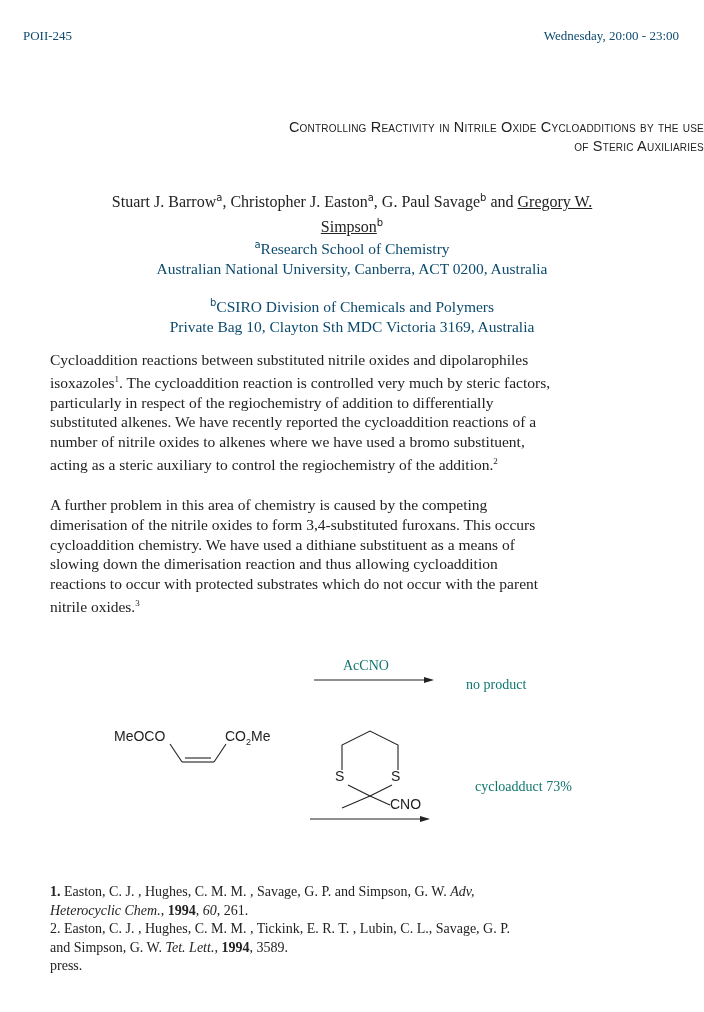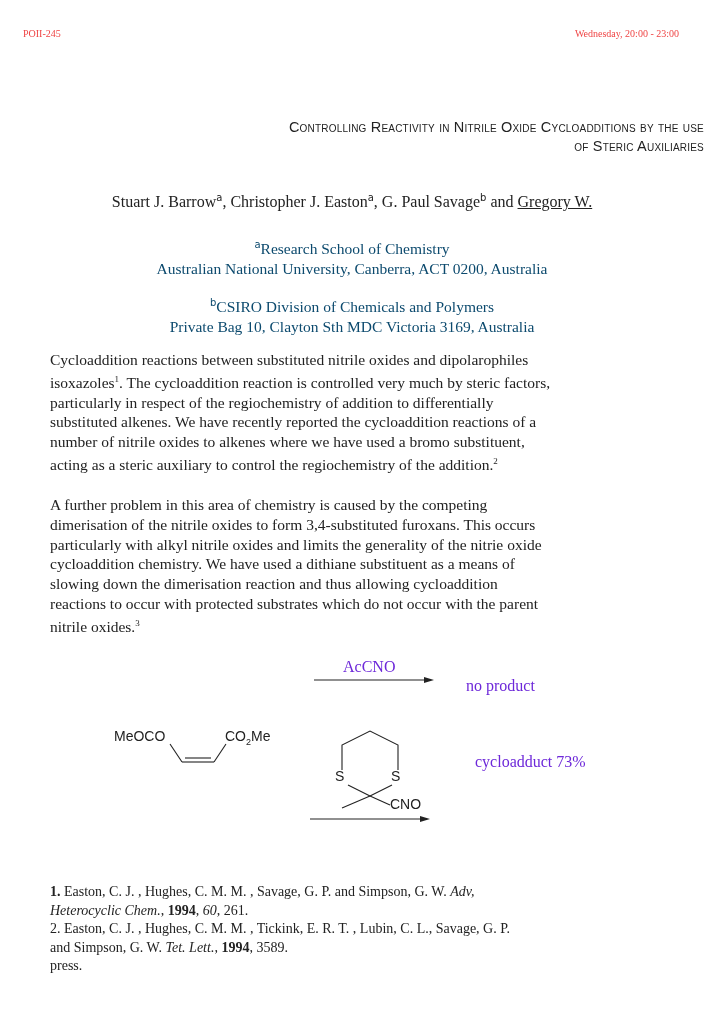--- a/index.html
+++ b/index.html
@@ -1,54 +1,57 @@
 <!DOCTYPE html>
 <html><head>
 <meta charset="utf-8">
 <style>
   html, body { margin: 0; padding: 0; }
   body {
     width: 704px; height: 1012px; background: #ffffff; position: relative; overflow: hidden;
     font-family: "DejaVu Serif", "Liberation Serif", serif; color: #222;
   }
   .abs { position: absolute; }
-  .hdr { top: 28px; font-size: 10px; color: #ef4444; font-family: "Liberation Serif", serif; }
+  .hdr { top: 28px; font-size: 13px; color: #0c4a6e; font-family: "Liberation Serif", serif; }
   #hdr-left { left: 23px; }
   #hdr-right { right: 25px; margin-left: 37px; }
   .title {
     left: 0; width: 704px; text-align: right; font-family: Liberation Sans, sans-serif;
     font-variant: small-caps; font-size: 14.5px; letter-spacing: 0.2px; line-height: 19px; color: #222;
   }
   .authors { left: 0; width: 704px; text-align: center; font-family: "Liberation Serif", serif; font-size: 16px; line-height: 21px; color: #222; }
   .authors sup, .aff sup { font-size: 10px; vertical-align: 6px; font-family: "DejaVu Sans", sans-serif; }
   .u { text-decoration: underline; }
   .aff { left: 0; width: 704px; text-align: center; font-family: "Liberation Serif", serif; font-size: 15.5px; line-height: 20px; color: #0c4a6e; }
   .para { left: 50px; width: 600px; font-family: "Liberation Serif", serif; font-size: 15.5px; line-height: 19.8px; color: #222; }
   .para sup { font-size: 9px; vertical-align: 6px; }
   .refs { left: 50px; width: 600px; font-family: "Liberation Serif", serif; font-size: 14px; line-height: 18.6px; color: #222; }
   .refs i { font-style: italic; }
   .refs b { font-weight: bold; }
   .chem { font-family: Liberation Sans, sans-serif; font-size: 14px; color: #222; }
   .chem sub { font-size: 9px; }
-  .rx { font-family: "Liberation Serif", serif; font-size: 16px; color: #6d28d9; }
+  .rx { font-family: "Liberation Serif", serif; font-size: 14px; color: #0f766e; }
 </style>
 </head>
 <body>
 
 <div class="abs hdr" id="hdr-left">POII-245</div>
 <div class="abs hdr" id="hdr-right">Wednesday, 20:00 - 23:00</div>
 
 <div class="abs title" style="top:118px;">
   <div>Controlling Reactivity in Nitrile Oxide Cycloadditions by the use</div>
   <div>of Steric Auxiliaries</div>
 </div>
 
 <div class="abs authors" style="top:175px;margin-top:12px;">
   <div>
     <span>Stuart J. Barrow</span><sup>a</sup><span>, </span><span>Christopher J. Easton</span><sup>a</sup><span>, </span><span>G. Paul Savage</span><sup>b</sup><span> and </span><span class="u">Gregory W.</span>
+  </div>
+  <div>
+    <span class="u">Simpson</span><sup>b</sup>
   </div>
 </div>
 
 <div class="abs aff" style="top:235px;">
   <div><sup>a</sup><span>Research School of Chemistry</span></div>
   <div>Australian National University, Canberra, ACT 0200, Australia</div>
 </div>
 <div class="abs aff" style="top:293px;">
   <div><sup>b</sup><span>CSIRO Division of Chemicals and Polymers</span></div>
   <div>Private Bag 10, Clayton Sth MDC Victoria 3169, Australia</div>
@@ -59,21 +62,20 @@
   <div><span>isoxazoles</span><sup>1</sup><span>. The cycloaddition reaction is controlled very much by steric factors,</span></div>
   <div>particularly in respect of the regiochemistry of addition to differentially</div>
   <div>substituted alkenes. We have recently reported the cycloaddition reactions of a</div>
   <div>number of nitrile oxides to alkenes where we have used a bromo substituent,</div>
   <div><span>acting as a steric auxiliary to control the regiochemistry of the addition.</span><sup>2</sup></div>
 </div>
 
 <div class="abs para" style="top:495px;">
   <div>A further problem in this area of chemistry is caused by the competing</div>
   <div>dimerisation of the nitrile oxides to form 3,4-substituted furoxans. This occurs</div>
-  <div>particularly with alkyl nitrile oxides and limits the generality of the nitrie oxide</div>
   <div>cycloaddition chemistry. We have used a dithiane substituent as a means of</div>
   <div>slowing down the dimerisation reaction and thus allowing cycloaddition</div>
   <div>reactions to occur with protected substrates which do not occur with the parent</div>
   <div><span>nitrile oxides.</span><sup>3</sup></div>
 </div>
 
 <div class="abs" style="left:0; top:650px; width:704px; height:180px;">
 
   <div class="abs rx" style="left:343px; top:8px;">AcCNO</div>
   <svg class="abs" style="left:312px; top:24px;" width="124" height="12">
@@ -98,21 +100,21 @@
     <line x1="45" y1="68" x2="17" y2="80" stroke="#222" stroke-width="1.1"></line>
     <line x1="45" y1="68" x2="65" y2="77" stroke="#222" stroke-width="1.1"></line>
   </svg>
   <div class="abs chem" style="left:335px; top:118px;">S</div>
   <div class="abs chem" style="left:391px; top:118px;">S</div>
   <div class="abs chem" style="left:390px; top:146px;">CNO</div>
   <svg class="abs" style="left:308px; top:163px;" width="124" height="12">
     <line x1="2" y1="6" x2="112" y2="6" stroke="#222" stroke-width="1.2"></line>
     <polygon points="112,3 122,6 112,9" fill="#222"></polygon>
   </svg>
-  <div class="abs rx" style="left:475px; top:103px;">cycloadduct 73%</div>
+  <div class="abs rx" style="left:475px; top:129px;">cycloadduct 73%</div>
 </div>
 
 <div class="abs refs" style="top:883px;">
   <div>
     <b>1.</b>
     <span>Easton, C. J. , Hughes, C. M. M. , Savage, G. P. and Simpson, G. W. </span><i>Adv,</i>
   </div>
   <div>
     <i>Heterocyclic Chem.</i>, <b>1994</b>, <i>60</i>, <span>261.</span>
   </div>

